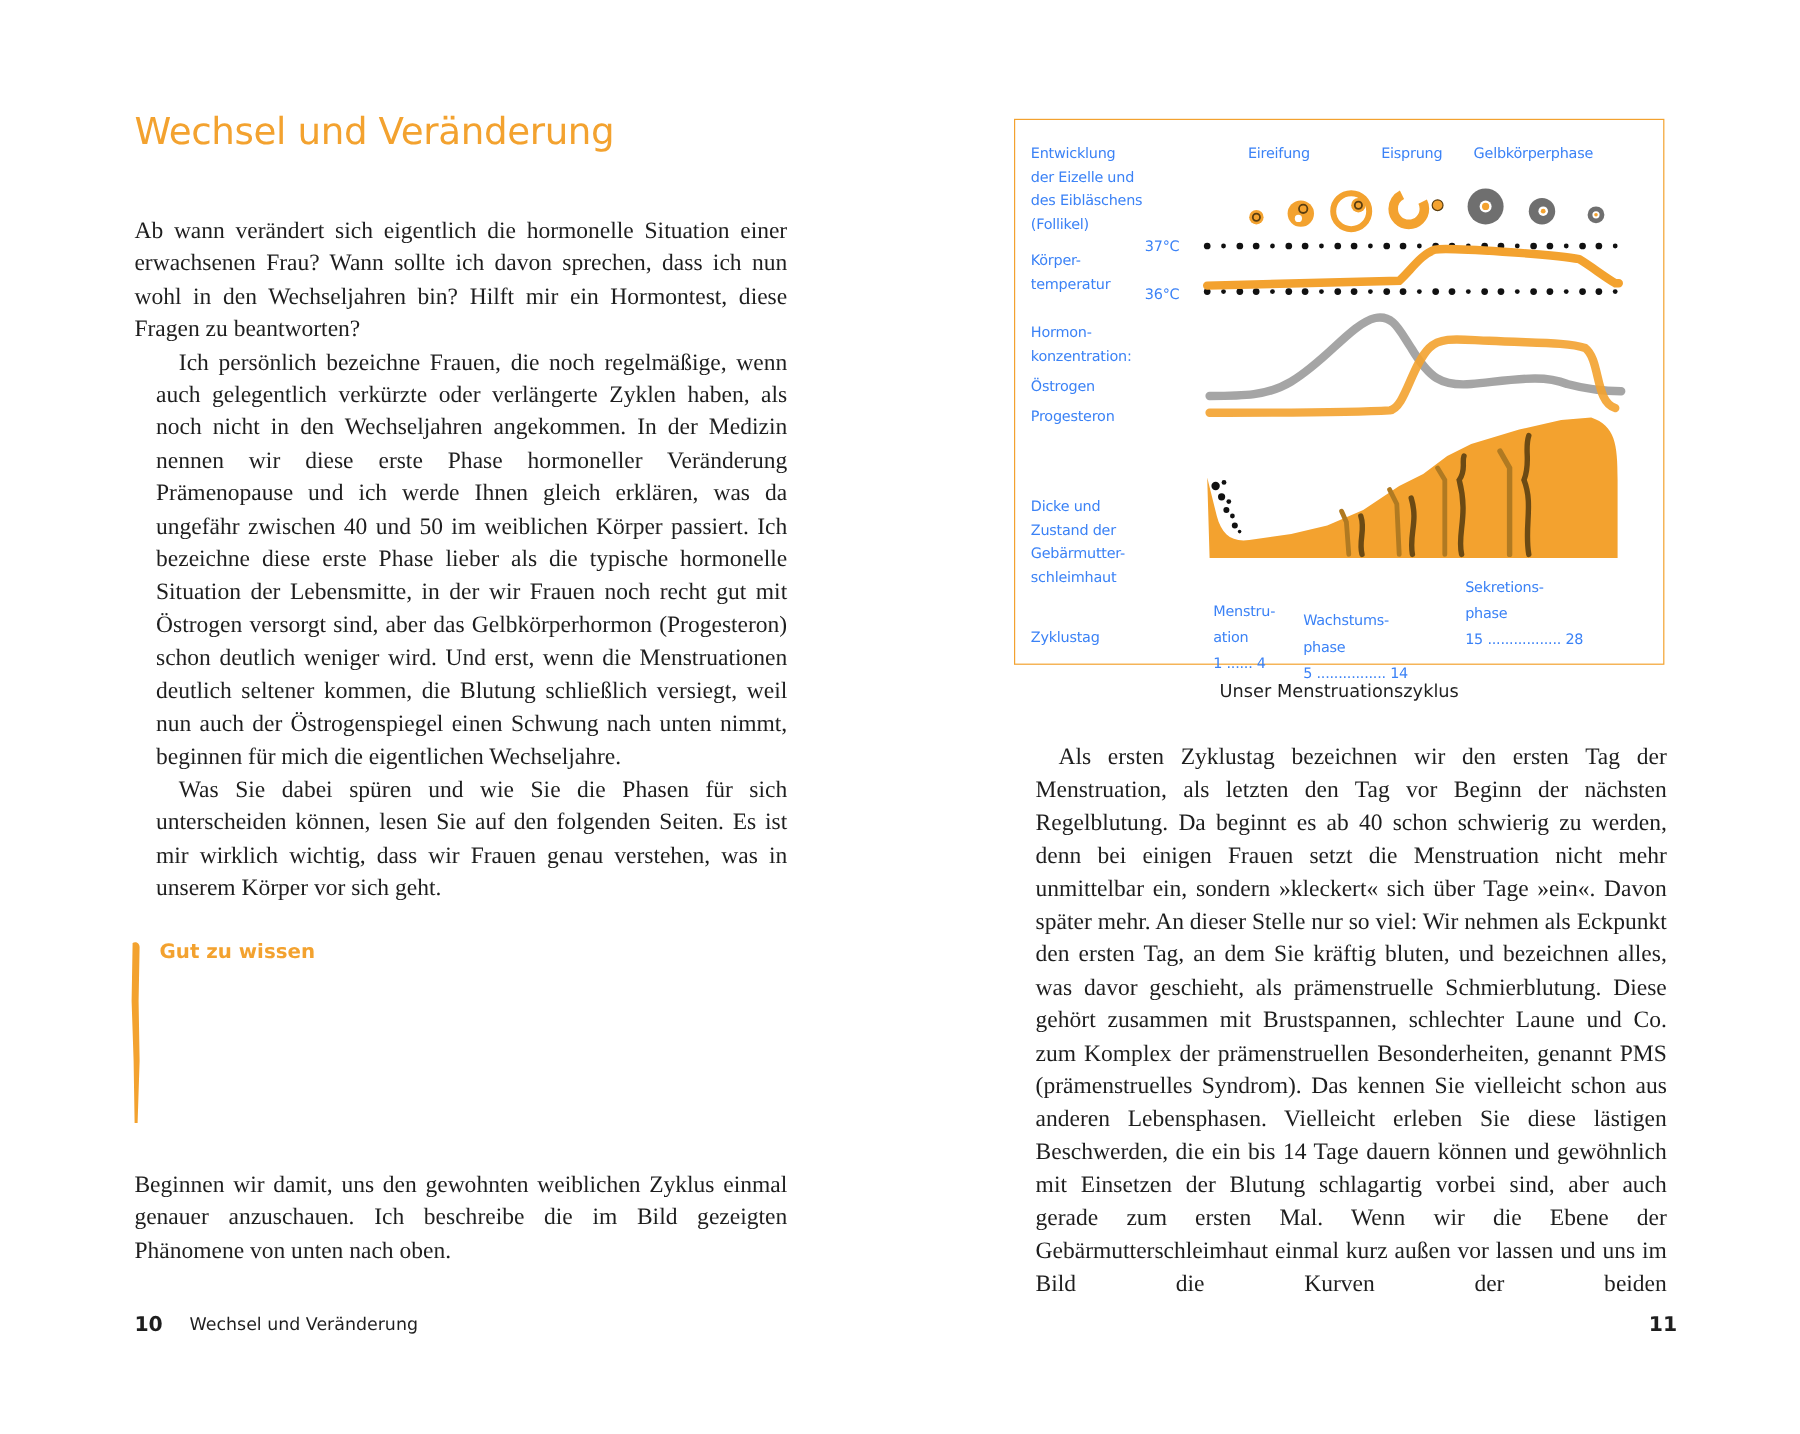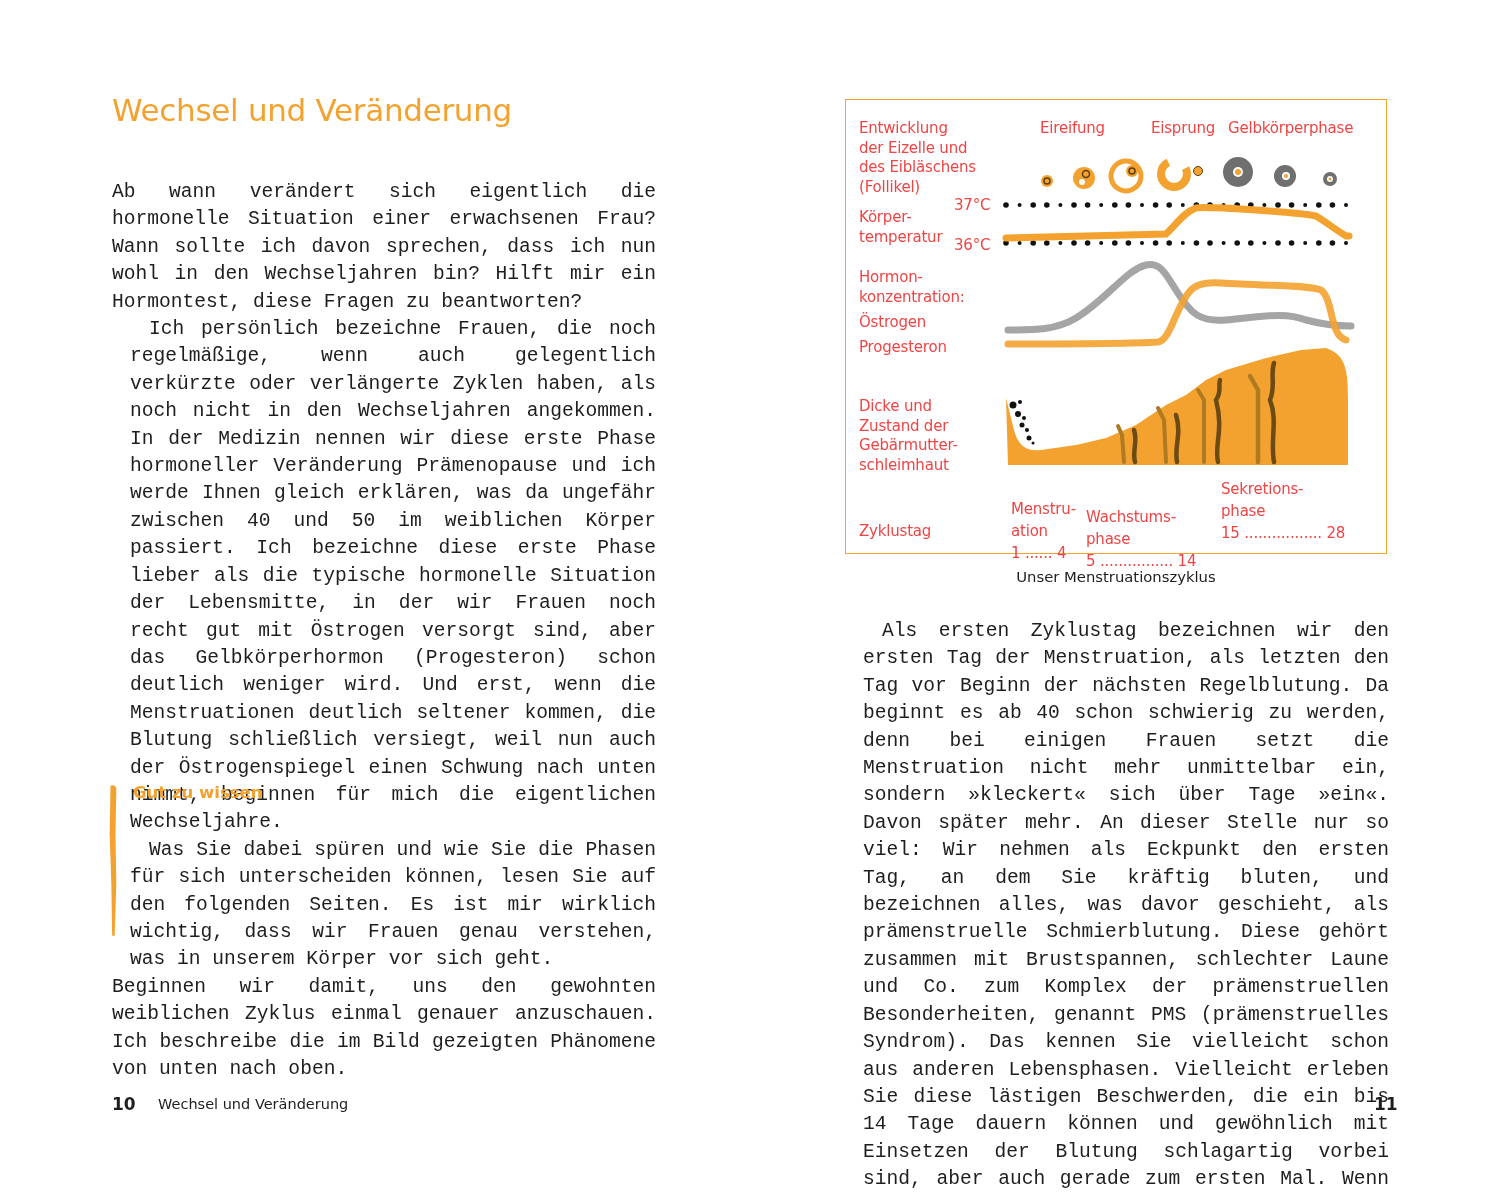--- a/index.html
+++ b/index.html
@@ -4,41 +4,41 @@
 <style>
   html, body { margin: 0; padding: 0; background: #ffffff; }
   body { width: 1500px; height: 1195px; position: relative; overflow: hidden; color: #1e1e1e; }
   .page { position: absolute; top: 0; height: 1195px; padding-left: 40px; }
   .page-left { left: 0; width: 750px; }
   .page-right { left: 750px; width: 750px; }
 
   .chapter-title { position: absolute; left: 112px; top: 92px; font-size: 31px; color: #f3a22f; font-family: "DejaVu Sans", sans-serif; font-weight: normal; letter-spacing: -0.3px; margin: 0; }
 
   .body-text { position: absolute; font-family: "Liberation Serif", "DejaVu Serif", serif; font-size: 19.6px; line-height: 27.4px; text-align: justify; margin: 0; color: #1e1e1e; }
-  .body-text p { margin: 0; text-indent: 0; font-family: Liberation Mono, monospace; }
+  .body-text p { margin: 0; text-indent: 0; }
   .body-text p.indent { text-indent: 19px; margin-left: 18px; }
   .left-block1 { left: 112px; top: 179px; width: 544px; }
   .left-block2 { left: 112px; top: 974px; width: 544px; }
   .right-block { left: 95px; top: 618px; width: 544px; }
   .body-text p.last { text-align: left; }
 
   .info-box { position: absolute; left: 108px; top: 770px; width: 420px; height: 180px; }
   .info-bar { position: absolute; left: 0; top: 0; width: 10px; height: 180px; }
   .info-title { position: absolute; left: 25px; top: 13px; font-family: "DejaVu Sans", sans-serif; font-size: 16.5px; font-weight: bold; color: #f3a22f; }
   .info-text { position: absolute; left: 25px; top: 37px; width: 400px; font-family: "DejaVu Sans", sans-serif; font-size: 16.4px; line-height: 26px; color: #1e1e1e; letter-spacing: -0.3px; }
   .info-text div { white-space: nowrap; }
 
   .footer-num { position: absolute; top: 1094px; font-family: "DejaVu Sans", sans-serif; font-weight: bold; font-size: 17px; color: #1e1e1e; }
   .footer-left-num { left: 112px; }
   .footer-left-title { position: absolute; left: 158px; top: 1096px; font-family: "DejaVu Sans", sans-serif; font-size: 14.5px; color: #1e1e1e; }
   .footer-right-num { left: 624px; }
 
   .figure { position: absolute; left: 95px; top: 99px; width: 542px; height: 455px; border: 1.5px solid #f3a22f; box-sizing: border-box; }
   .figure svg { position: absolute; left: 0; top: 0; }
-  .flabel { position: absolute; font-family: "DejaVu Sans", sans-serif; font-size: 15px; line-height: 19.5px; color: #ef4444; white-space: nowrap; letter-spacing: -0.2px; }
+  .flabel { position: absolute; font-family: "DejaVu Sans", sans-serif; font-size: 12px; line-height: 19.5px; color: #3b82f6; white-space: nowrap; letter-spacing: -0.2px; }
   .caption { position: absolute; left: 95px; top: 568px; width: 542px; text-align: center; font-family: "DejaVu Sans", sans-serif; font-size: 14.8px; color: #1e1e1e; }
 </style>
 </head>
 <body>
 
 <div class="page page-left">
   <h1 class="chapter-title">Wechsel und Veränderung</h1>
 
   <div class="body-text left-block1">
     <p>Ab wann verändert sich eigentlich die hormonelle Situation einer erwachsenen Frau? Wann sollte ich davon sprechen, dass ich nun wohl in den Wechseljahren bin? Hilft mir ein Hormontest, diese Fragen zu beantworten?</p>
@@ -202,21 +202,21 @@
       <div>temperatur</div>
     </div>
 
     <div class="flabel" style="left:13px; top:168px;">
       <div>Hormon-</div>
       <div>konzentration:</div>
     </div>
     <div class="flabel" style="left:13px; top:213px;">Östrogen</div>
     <div class="flabel" style="left:13px; top:238px;">Progesteron</div>
 
-    <div class="flabel" style="left:13px; top:297px;">
+    <div class="flabel" style="left:13px; top:313px;">
       <div>Dicke und</div>
       <div>Zustand der</div>
       <div>Gebärmutter-</div>
       <div>schleimhaut</div>
     </div>
 
     <div class="flabel" style="left:165px; top:398px; line-height:22px;">
       <div>Menstru-</div>
       <div>ation</div>
       <div>1 ...... 4</div>

